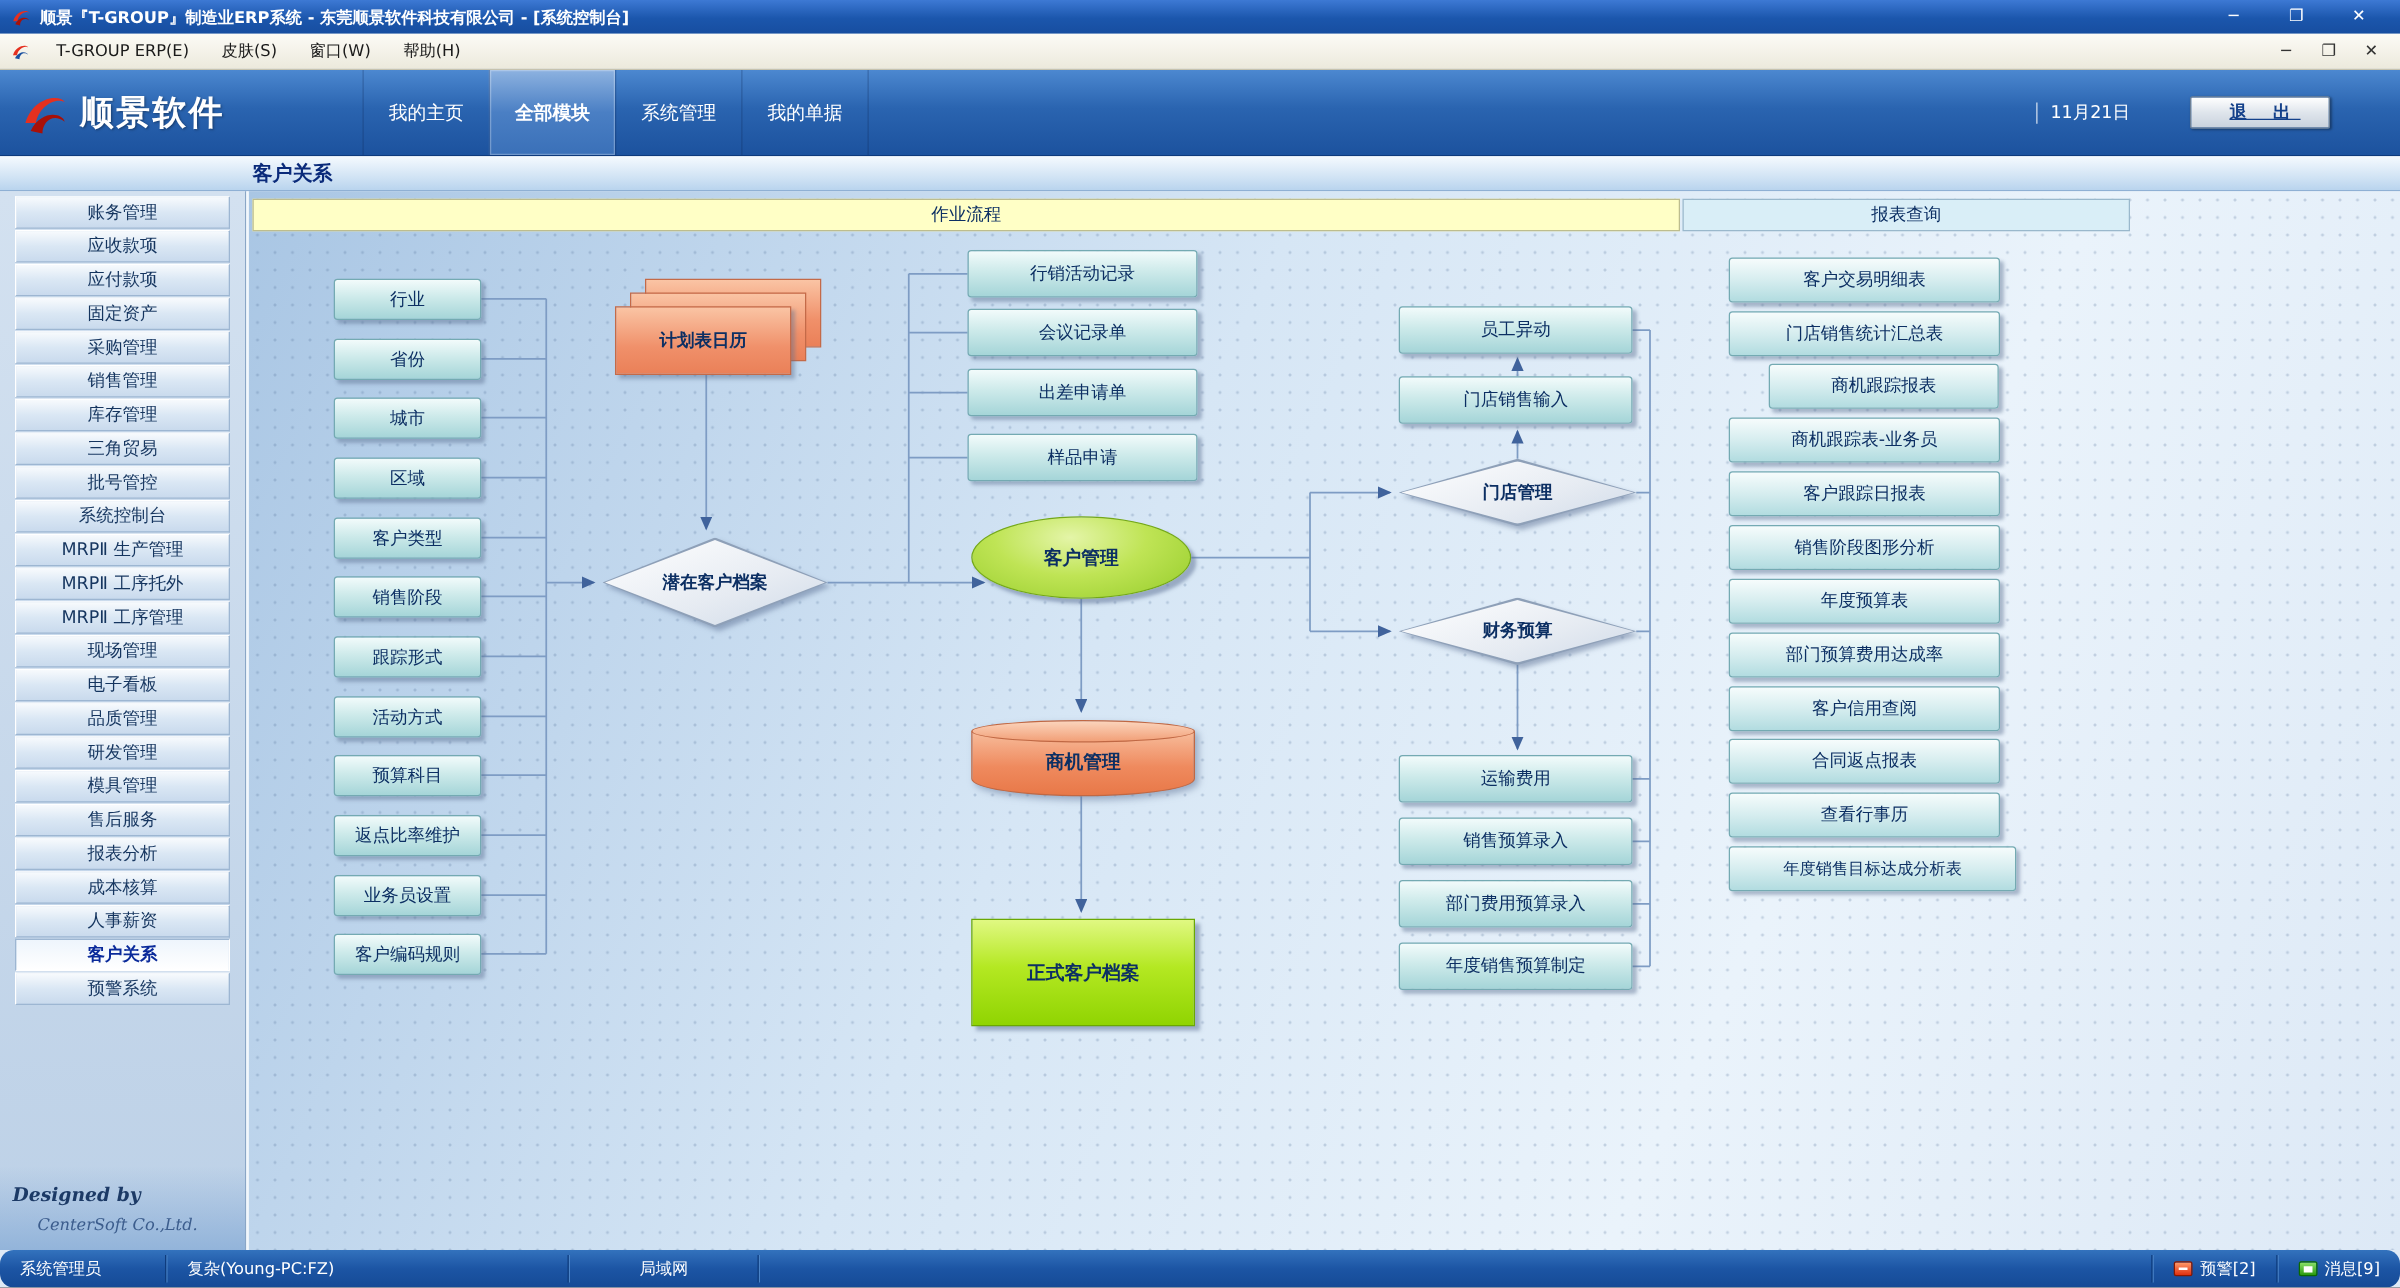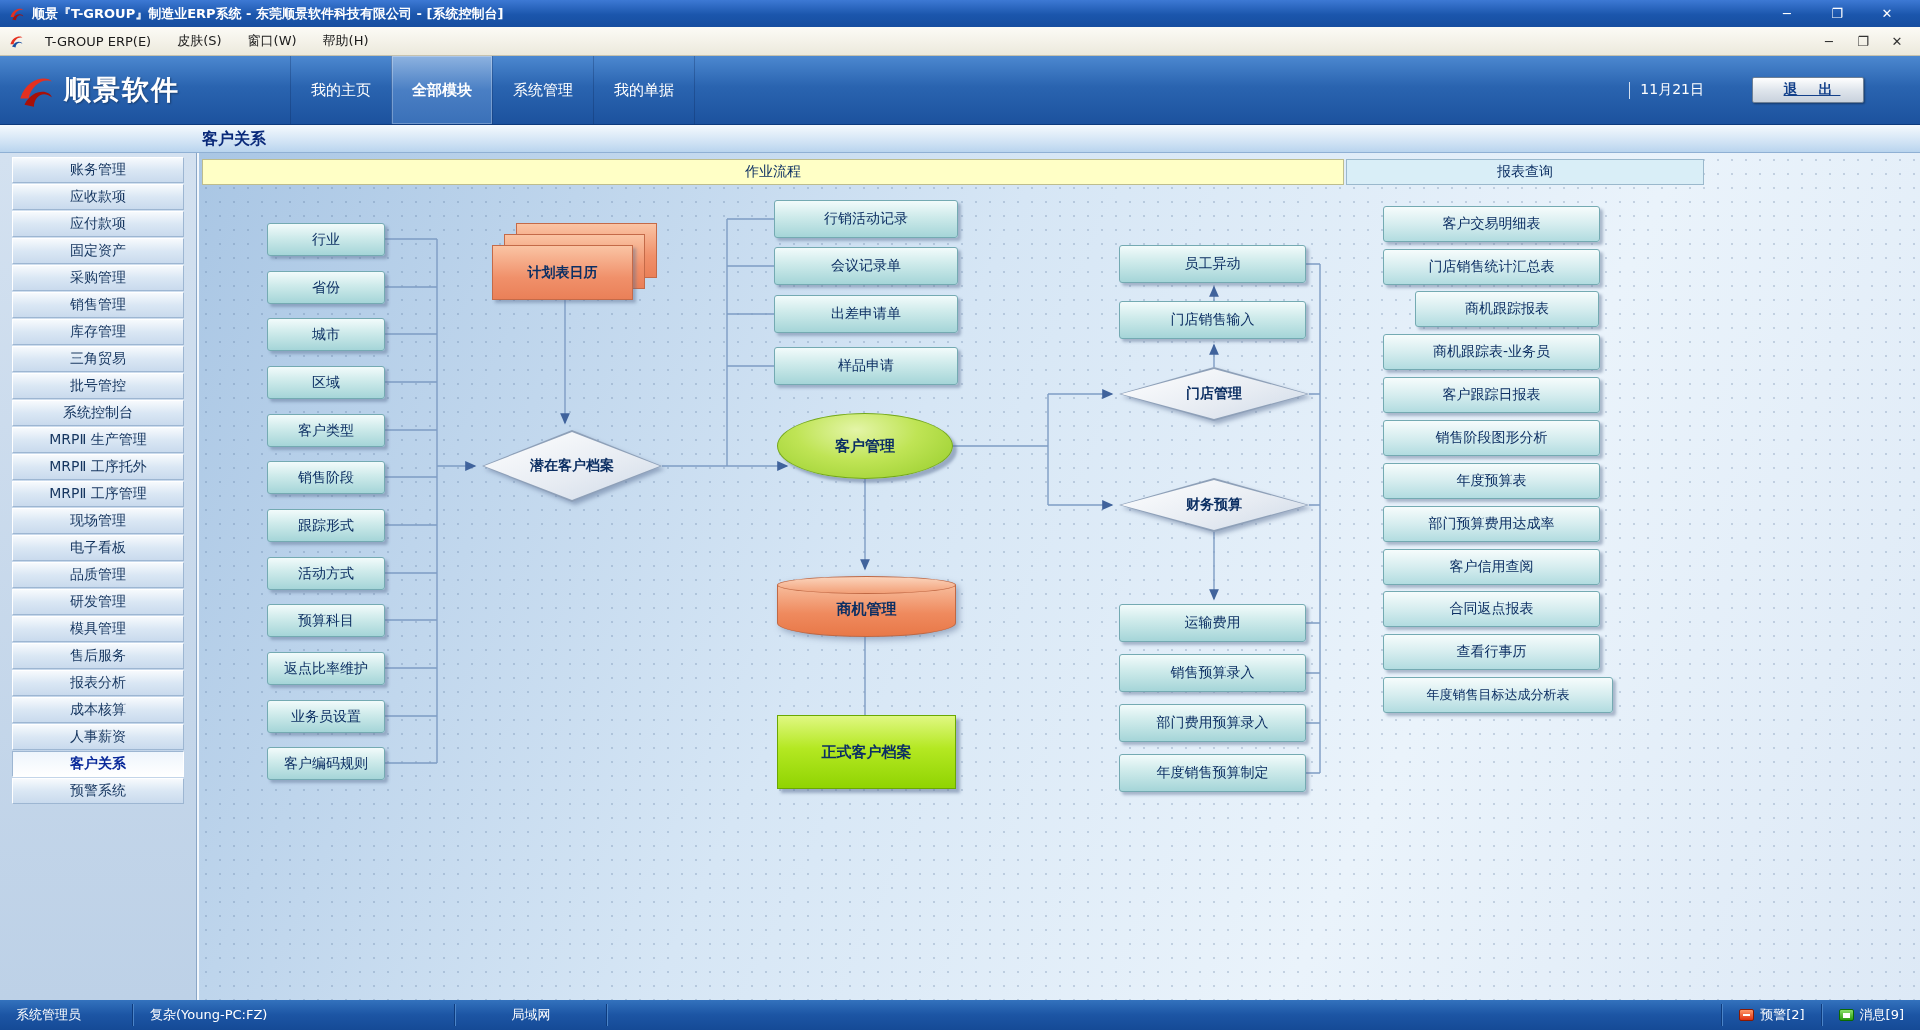--- a/index.html
+++ b/index.html
@@ -117,21 +117,21 @@
     background:linear-gradient(#f7bb9a,#ef8a5e 55%,#e87848); border:1px solid #c06844;
     border-radius:0 0 50% 50% / 0 0 14px 14px; }
   .cyl-top { position:absolute; left:0; right:0; top:0; height:18px;
     background:linear-gradient(#fbd4bc,#f2a078); border:1px solid #c06844; border-radius:50%; }
   .cyl-label { position:absolute; left:0; right:0; top:24px; text-align:center;
     font-weight:bold; font-size:15px; color:#0c2f63; }
 
   
   .statusbar { position:absolute; bottom:0; left:0; width:100%; height:30px;
     background:linear-gradient(#3372bd,#1c55a4 50%,#154a96); color:#fff; font-size:13px;
-    display:flex; align-items:center; }
+    display:flex; align-items:center;border-radius:11px; }
   .status-cell { padding:0 16px; display:flex; align-items:center; gap:6px; height:100%; }
   .status-sep { width:2px; height:22px; border-left:1px solid #0e3c7e; border-right:1px solid #4b84c8; }
   .status-spacer { flex:1; }
   .status-cell.clickable { cursor:pointer; }
   .icon-alert { width:15px; height:12px; border:1px solid #8a1800; border-radius:2px;
     background:linear-gradient(#ff9a6a,#e03010); position:relative; }
   .icon-alert::after { content:""; position:absolute; left:3px; top:4px; width:7px; height:2px; background:#fff; }
   .icon-msg { width:15px; height:12px; border:1px solid #0a6a00; border-radius:2px;
     background:linear-gradient(#8ae06a,#2a9a10); position:relative; }
   .icon-msg::after { content:""; position:absolute; left:3px; top:3px; width:7px; height:5px;
@@ -226,20 +226,24 @@
     <div class="side-item">电子看板</div>
     <div class="side-item">品质管理</div>
     <div class="side-item">研发管理</div>
     <div class="side-item">模具管理</div>
     <div class="side-item">售后服务</div>
     <div class="side-item">报表分析</div>
     <div class="side-item">成本核算</div>
     <div class="side-item">人事薪资</div>
     <div class="side-item selected">客户关系</div>
     <div class="side-item">预警系统</div>
+    <div class="designed">
+      <div class="d1">Designed by</div>
+      <div class="d2">CenterSoft Co.,Ltd.</div>
+    </div>
   </div>
 
   <div class="main">
     <div class="dots"></div>
 
     <svg class="connectors" width="1723" height="847" viewBox="0 0 1723 847">
       <defs>
         <marker id="arr" markerWidth="9" markerHeight="8" refX="7" refY="3.5" orient="auto">
           <path d="M0 0 L8 3.5 L0 7 Z" fill="#40639c"></path>
         </marker>
@@ -293,21 +297,21 @@
     <div class="node flow-btn" style="left:575px;top:194px;width:184px;height:38px">样品申请</div>
 
     <div class="node ellipse-node" style="left:578px;top:260px;width:176px;height:66px">客户管理</div>
 
     <div class="cylinder" style="left:578px;top:423px;width:179px;height:61px">
       <div class="cyl-body"></div>
       <div class="cyl-top"></div>
       <span class="cyl-label">商机管理</span>
     </div>
 
-    <div class="node green-node" style="left:578px;top:562px;width:179px;height:74px">正式客户档案</div>
+    <div class="node green-node" style="left:578px;top:582px;width:179px;height:86px">正式客户档案</div>
 
     <div class="node flow-btn" style="left:920px;top:92px;width:187px;height:38px">员工异动</div>
     <div class="node flow-btn" style="left:920px;top:148px;width:187px;height:38px">门店销售输入</div>
 
     <div class="diamond" style="left:920px;top:214px;width:190px;height:54px">
       <div class="diamond-shape"></div>
       <span class="diamond-label">门店管理</span>
     </div>
 
     <div class="diamond" style="left:920px;top:325px;width:190px;height:54px">

